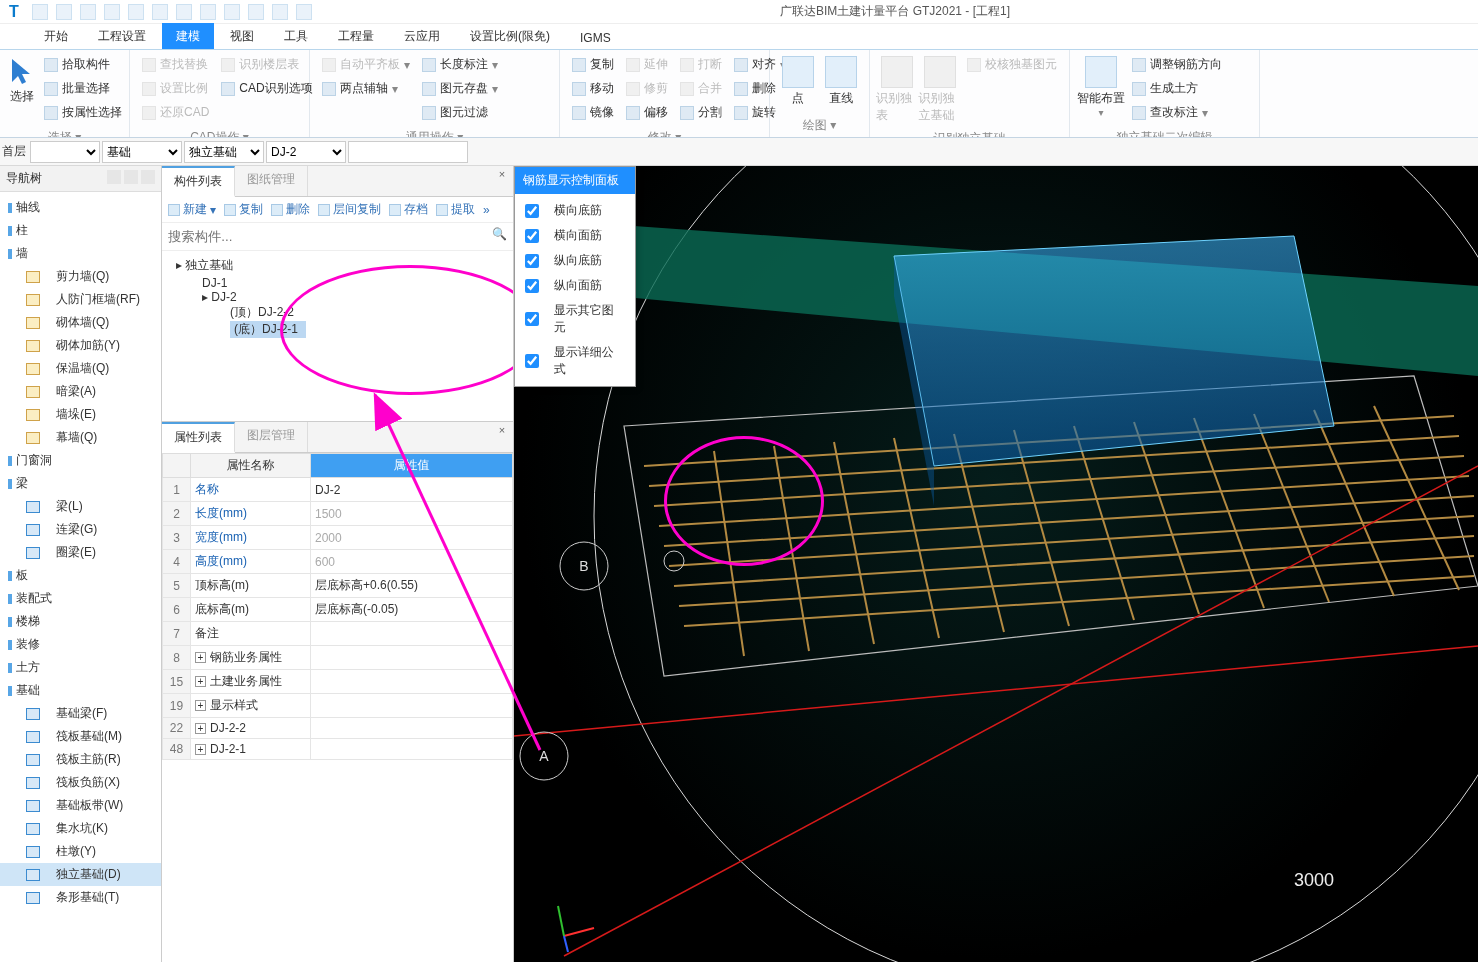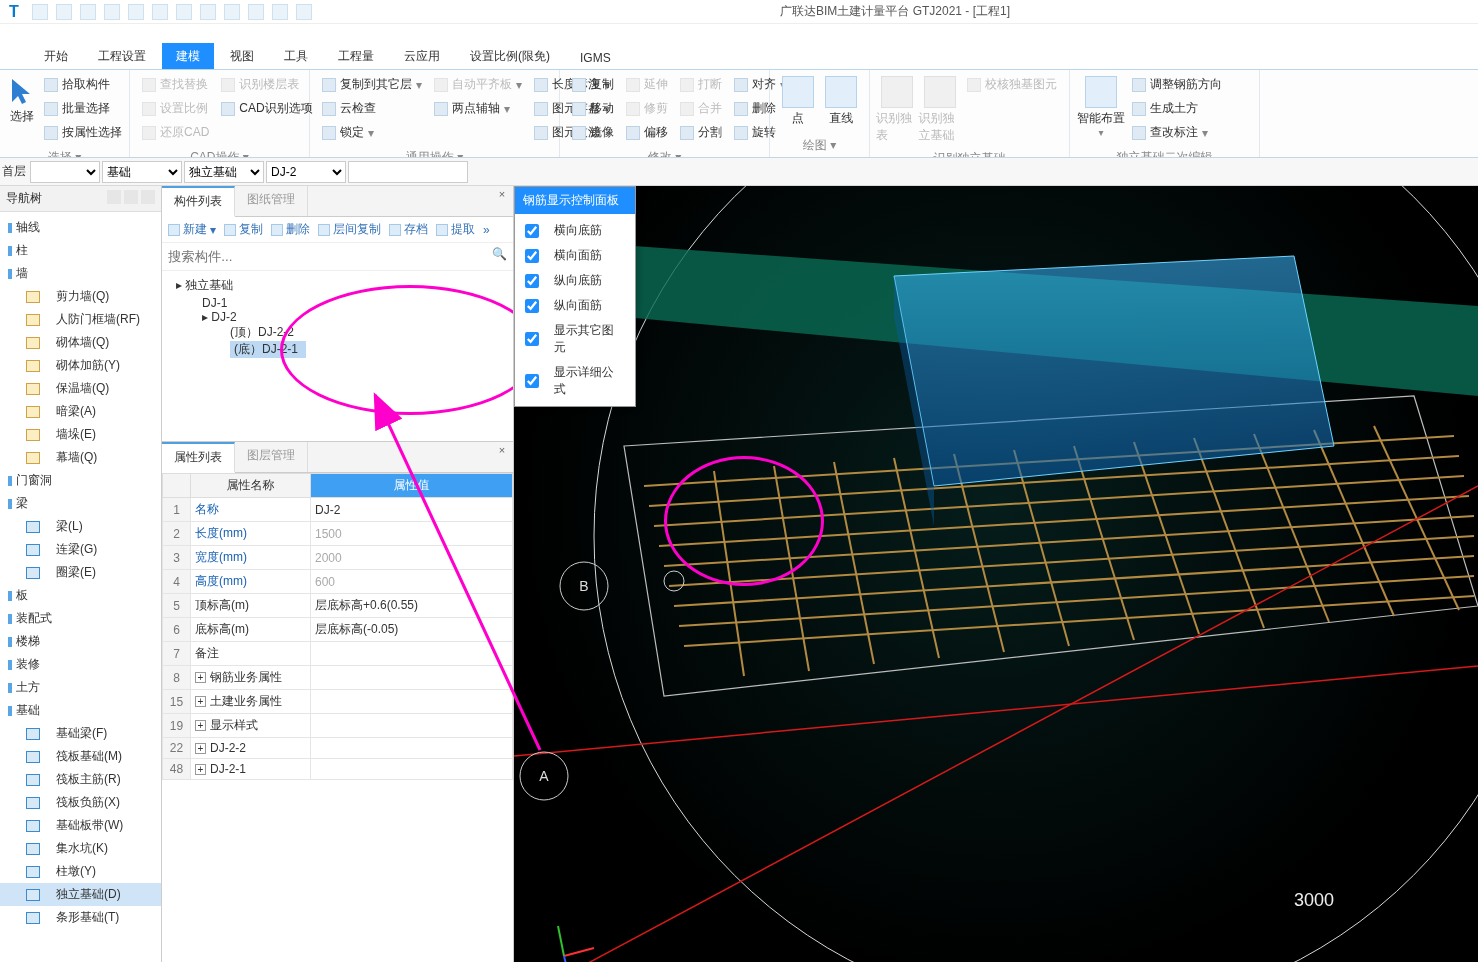--- a/index.html
+++ b/index.html
@@ -6,21 +6,21 @@
   body { width: 1478px; height: 962px; background: #fff; font-size: 12px; color: #333; overflow: hidden; position: relative; }
   
   
   .titlebar { height: 24px; background: #fff; display: flex; align-items: center; border-bottom: 1px solid #eee; }
   .app-logo { width: 28px; height: 24px; display: flex; align-items: center; justify-content: center; color: #0a7bcc; font-size: 16px; font-weight: 700; }
   .qat { display: flex; gap: 8px; padding-left: 4px; }
   .qat span { width: 16px; height: 16px; display: inline-block; background: #eaf2fa; border: 1px solid #cde1f1; }
   .title { flex: 1; text-align: center; color: #555; font-size: 12px; }
   
   
-  .main-tabs { height: 26px; display: flex; align-items: flex-end; gap: 2px; padding-left: 30px; background: #fff; border-bottom: 1px solid #b8d6ec; margin-top: 20px; }
+  .main-tabs { height: 26px; display: flex; align-items: flex-end; gap: 2px; padding-left: 30px; background: #fff; border-bottom: 1px solid #b8d6ec; }
   .main-tab { padding: 5px 14px 4px; cursor: pointer; color: #333; }
   .main-tab.active { background: #1f8fff; color: #fff; }
   
   
   .ribbon { height: 88px; display: flex; border-bottom: 1px solid #c5d5e3; background: #fdfdfe; overflow: hidden;}
   .ribbon-group { border-right: 1px solid #e2e8ee; display: flex; flex-direction: column; }
   .ribbon-body { flex: 1; display: flex; align-items: flex-start; padding: 4px 6px; }
   .ribbon-label { text-align: center; padding: 2px 0 3px; color: #888; font-size: 12px; }
   .big-btn { display: flex; flex-direction: column; align-items: center; width: 50px; padding-top: 2px; cursor: pointer; }
   .big-btn .ic { width: 32px; height: 32px; background: #e2effa; border: 1px solid #b7d3ea; margin-bottom: 2px; }
@@ -184,34 +184,20 @@
             <span class="ic"></span>
             <span>CAD识别选项</span>
           </div>
       </div>
     </div>
     <div class="ribbon-label">CAD操作 ▾</div>
   </div>
 
   <div class="ribbon-group" style="width:250px;">
     <div class="ribbon-body">
-      <div class="col">
-        <div class="small-btn dd">
-            <span class="ic"></span>
-            <span>复制到其它层</span>
-          </div>
-        <div class="small-btn">
-            <span class="ic"></span>
-            <span>云检查</span>
-          </div>
-        <div class="small-btn dd">
-            <span class="ic"></span>
-            <span>锁定</span>
-          </div>
-      </div>
       <div class="col">
         <div class="small-btn disabled dd">
             <span class="ic"></span>
             <span>自动平齐板</span>
           </div>
         <div class="small-btn dd">
             <span class="ic"></span>
             <span>两点辅轴</span>
           </div>
       </div>

